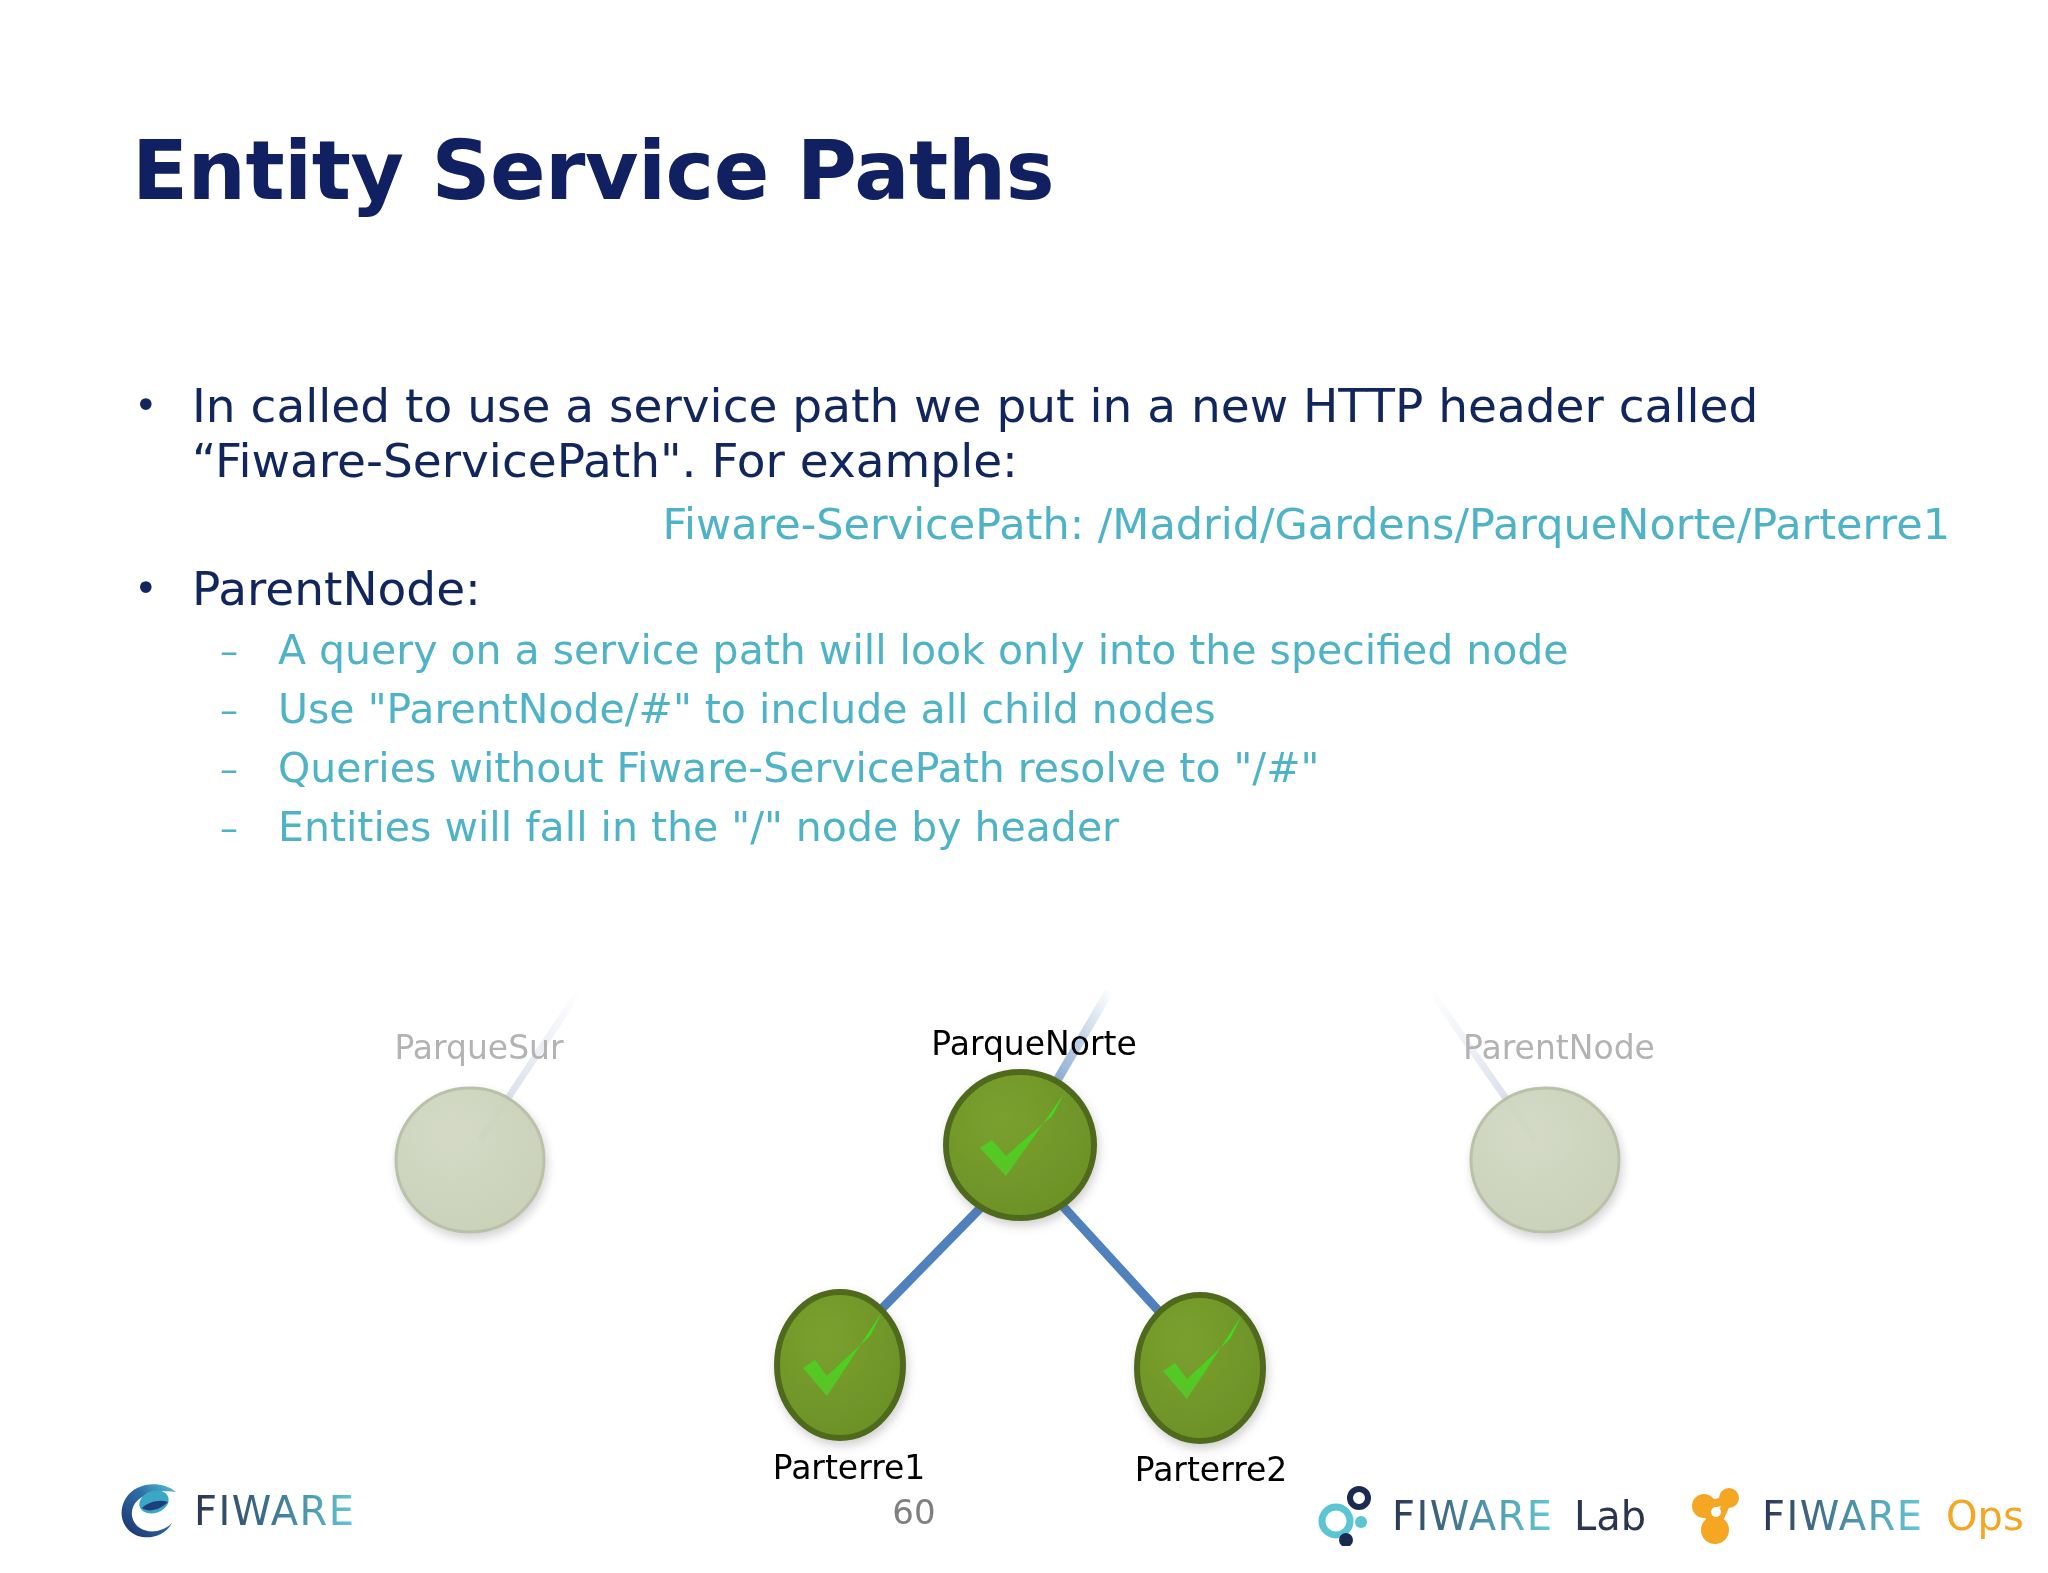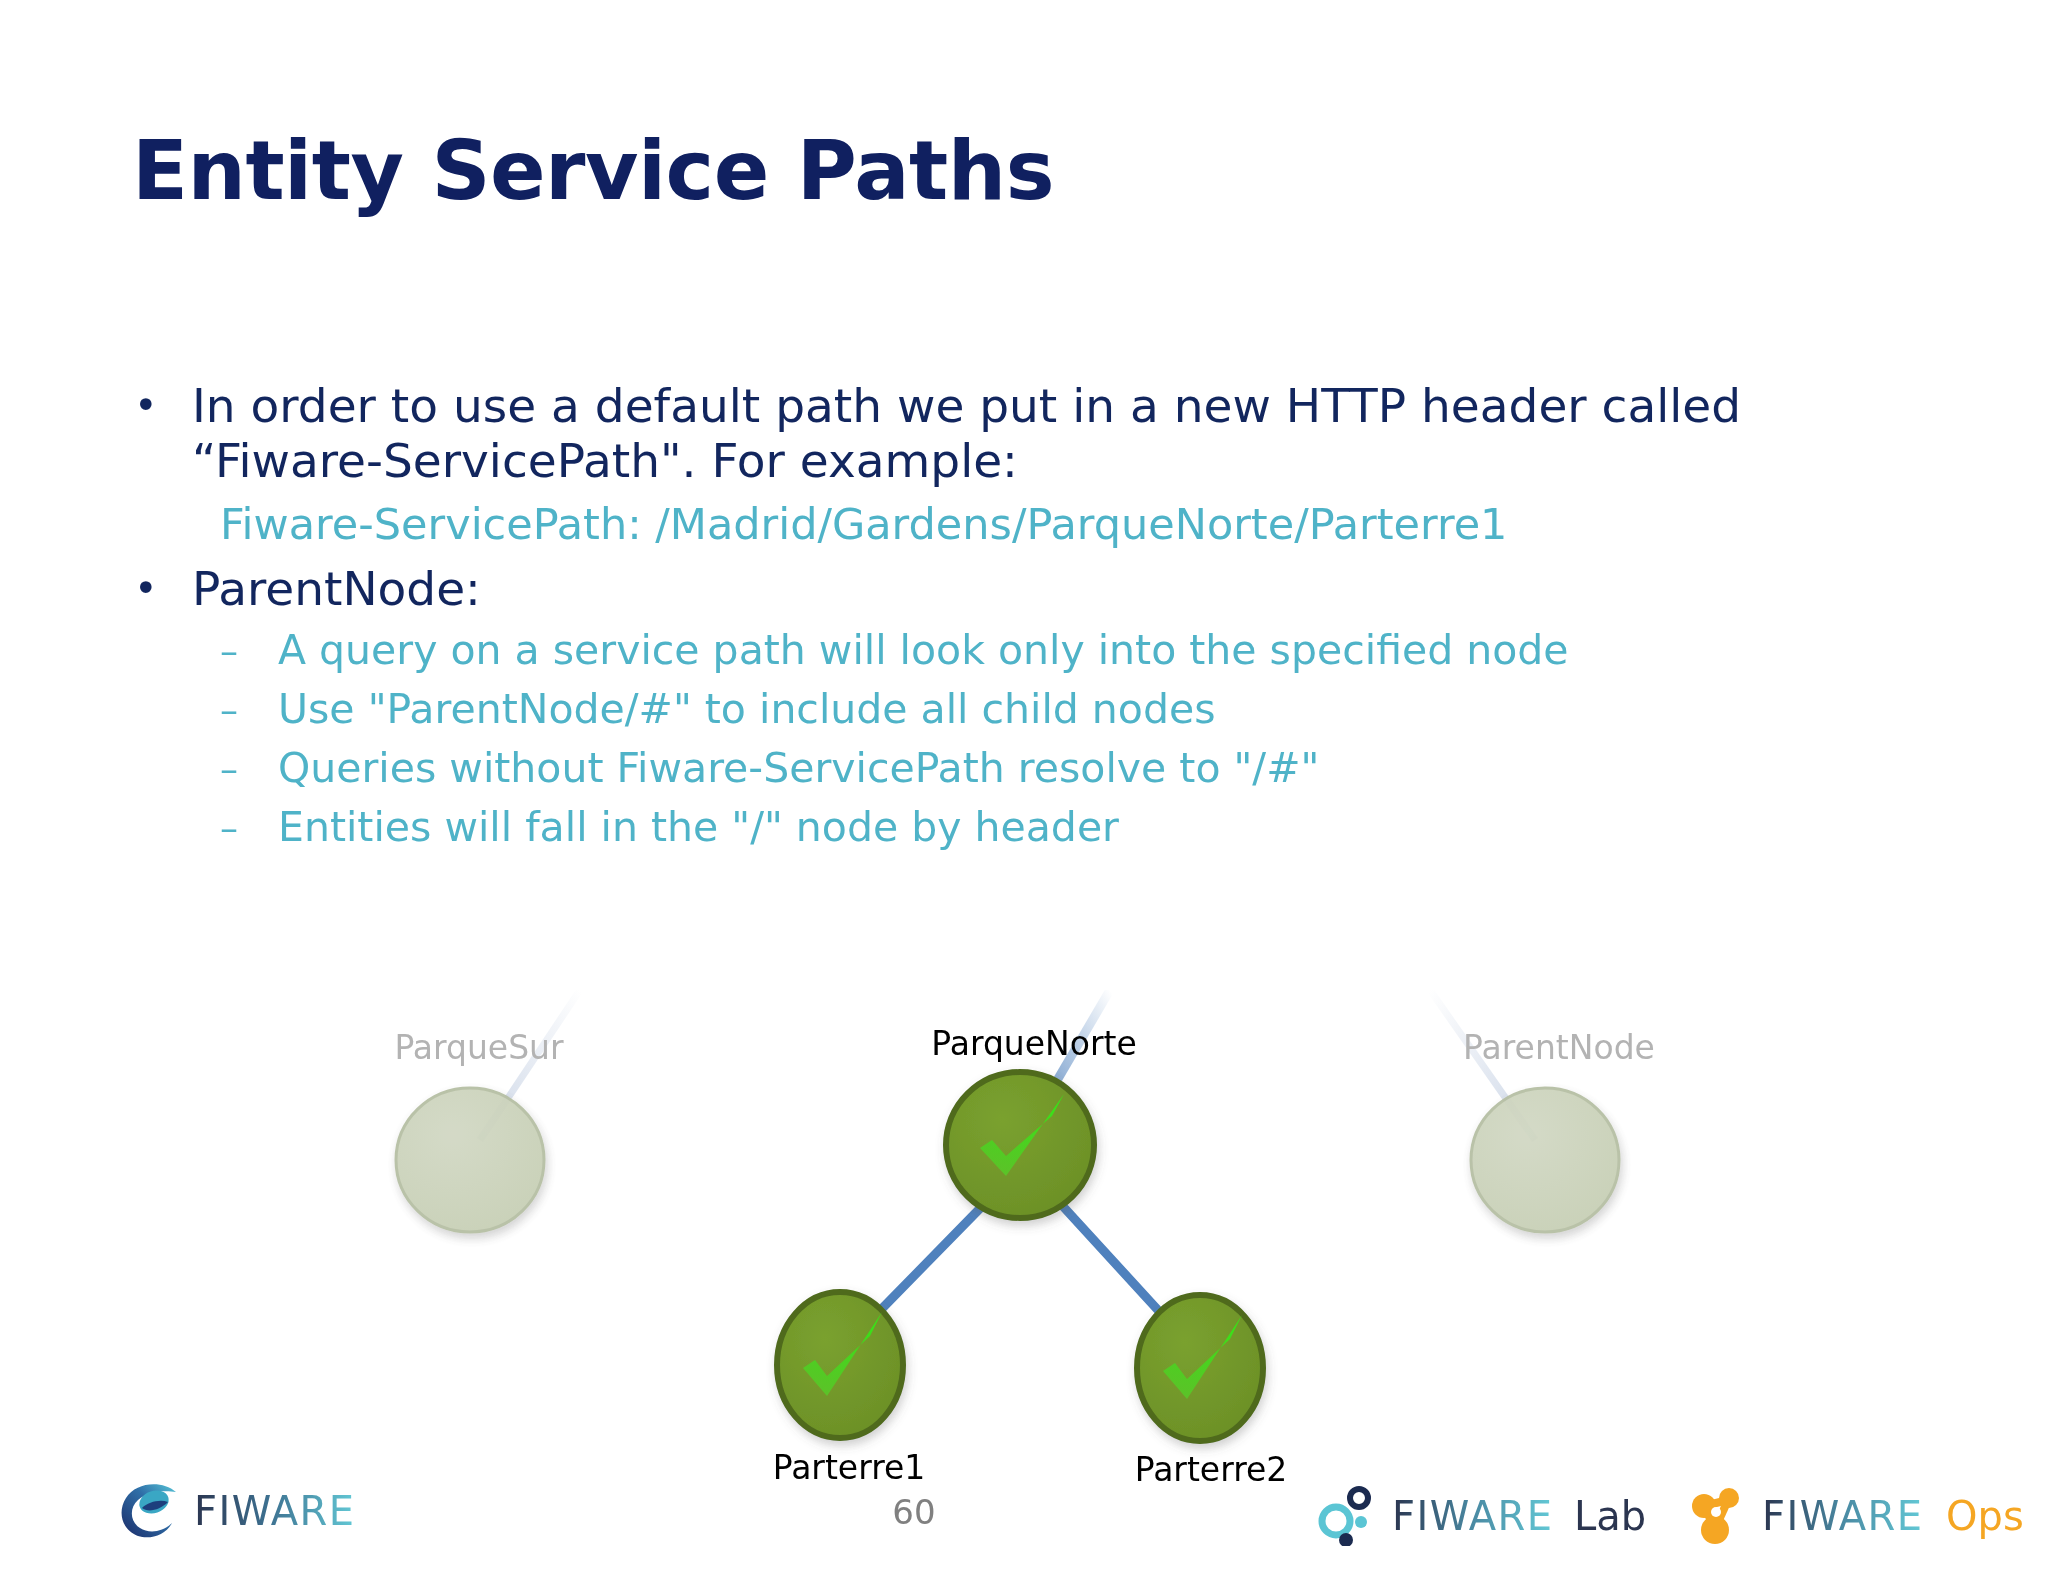--- a/index.html
+++ b/index.html
@@ -66,20 +66,21 @@
     flex: 1 1 auto;
     max-width: 1680px;
   }
 
   .code-line {
     color: #4fb3c8;
     font-size: 43px;
     line-height: 1.2;
     margin: 10px 0 10px 100px;
     white-space: nowrap;
+    text-align: right;
   }
 
   .sub-list {
     margin: 14px 0 0 100px;
   }
   .bullet-l2 {
     display: flex;
     align-items: baseline;
     color: #4fb3c8;
     font-size: 41px;
@@ -158,21 +159,21 @@
 <body>
 
 <div class="slide">
 
   <div class="slide-title">Entity Service Paths</div>
 
   <div class="body-block">
 
     <div class="bullet-l1">
       <span class="marker">•</span>
-      <span class="btext">In order to use a default path we put in a new HTTP header called “Fiware-ServicePath". For example:</span>
+      <span class="btext">In called to use a service path we put in a new HTTP header called “Fiware-ServicePath". For example:</span>
     </div>
 
     <div class="code-line">Fiware-ServicePath: /Madrid/Gardens/ParqueNorte/Parterre1</div>
 
     <div class="bullet-l1">
       <span class="marker">•</span>
       <span class="btext">ParentNode:</span>
     </div>
 
     <div class="sub-list">

